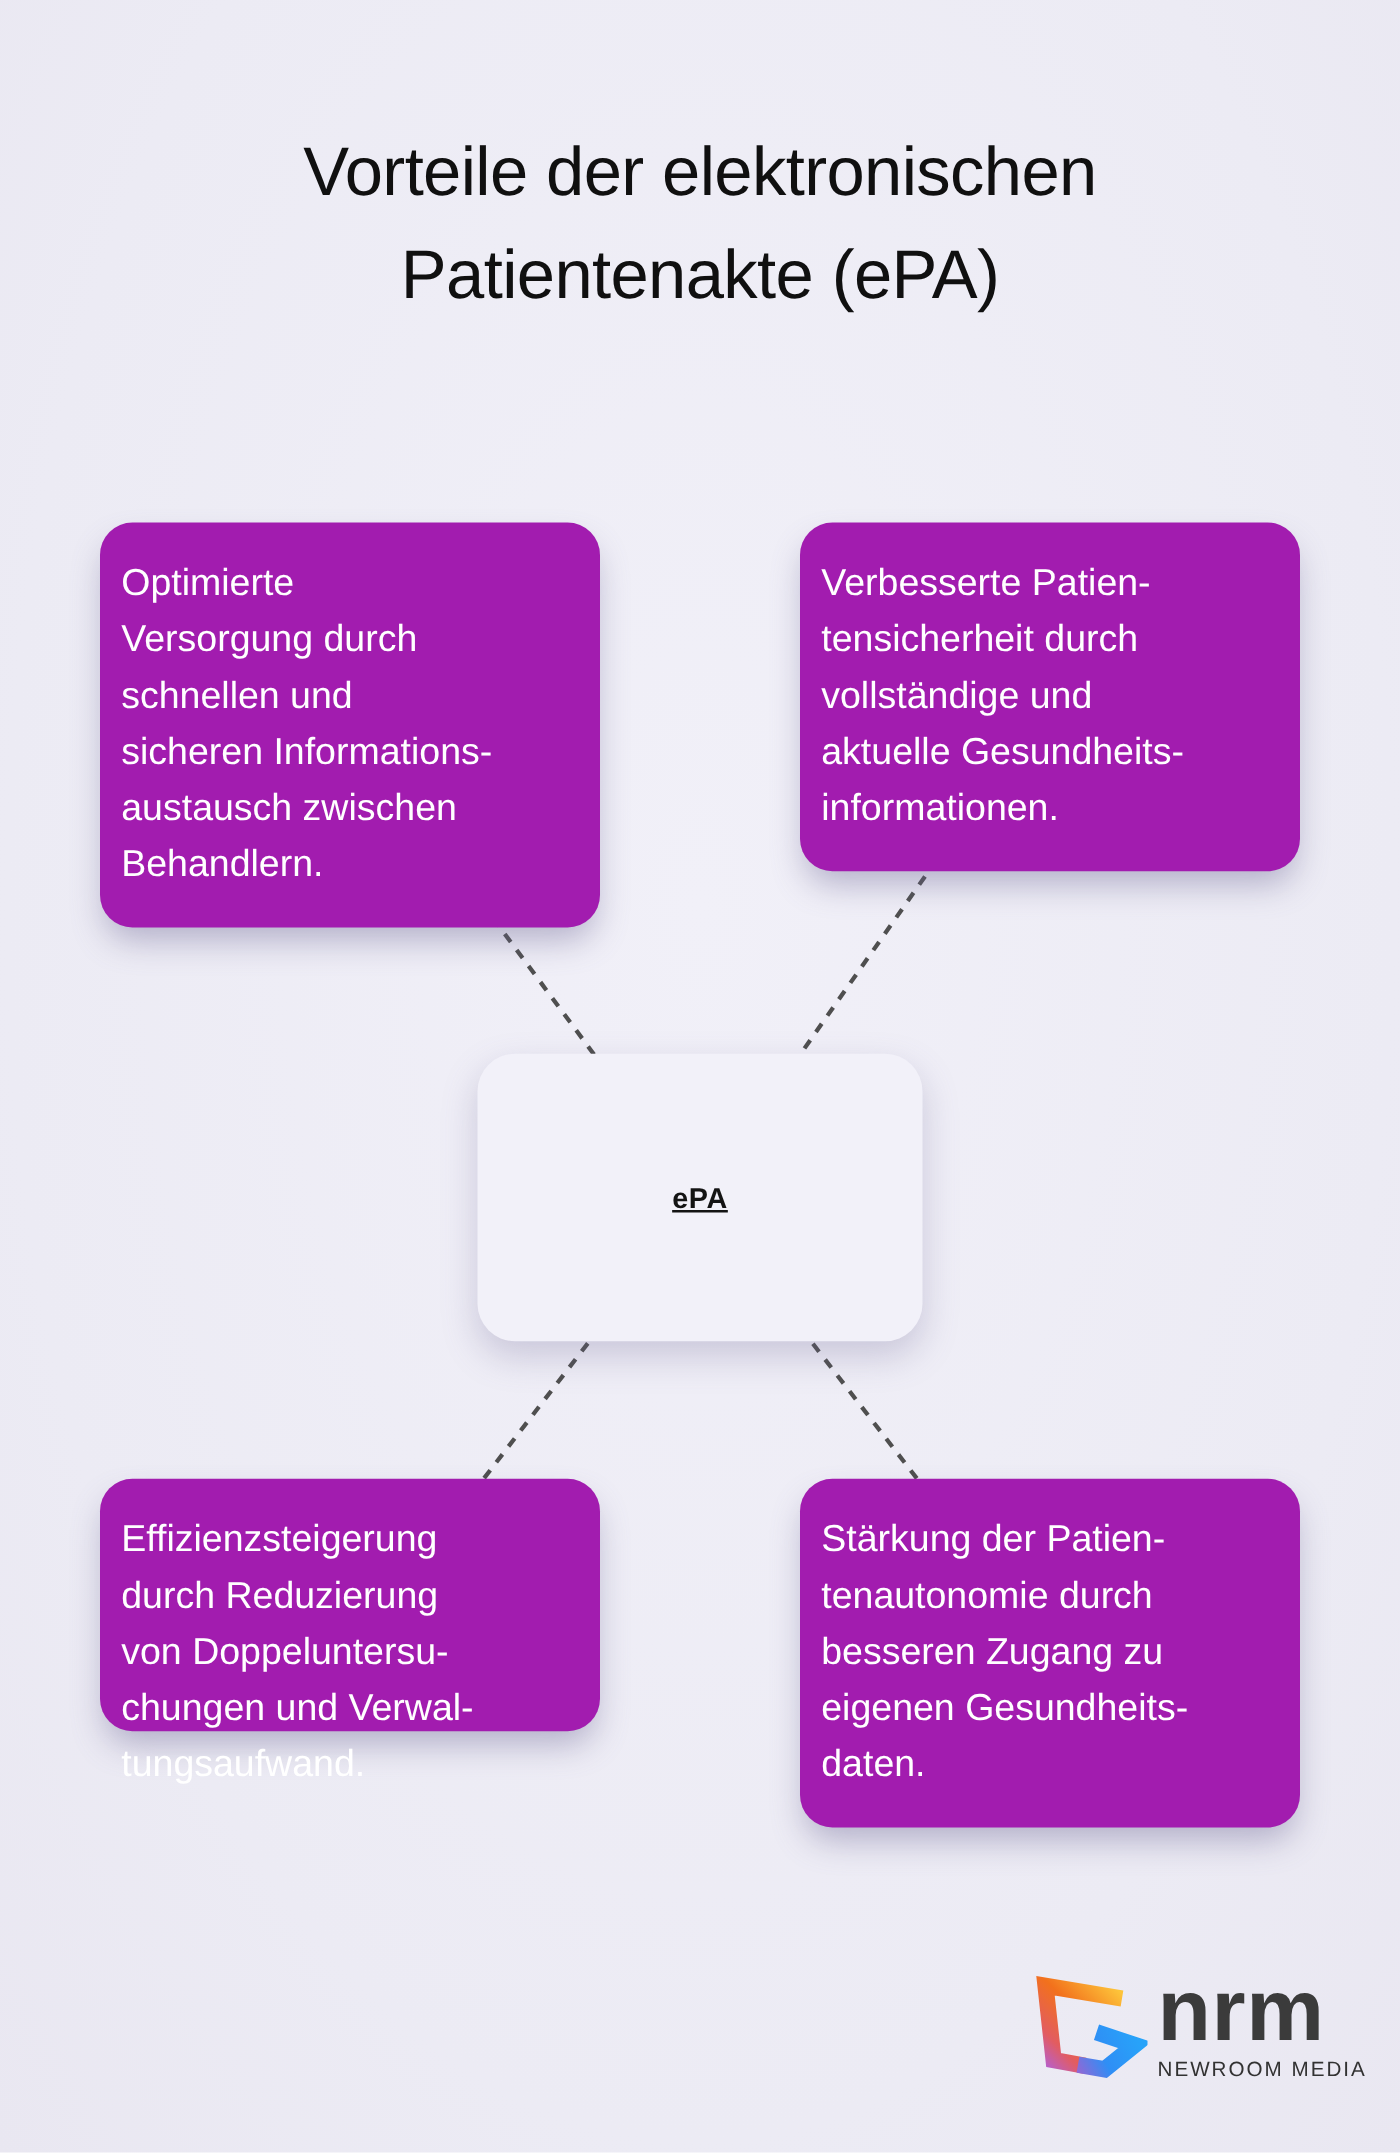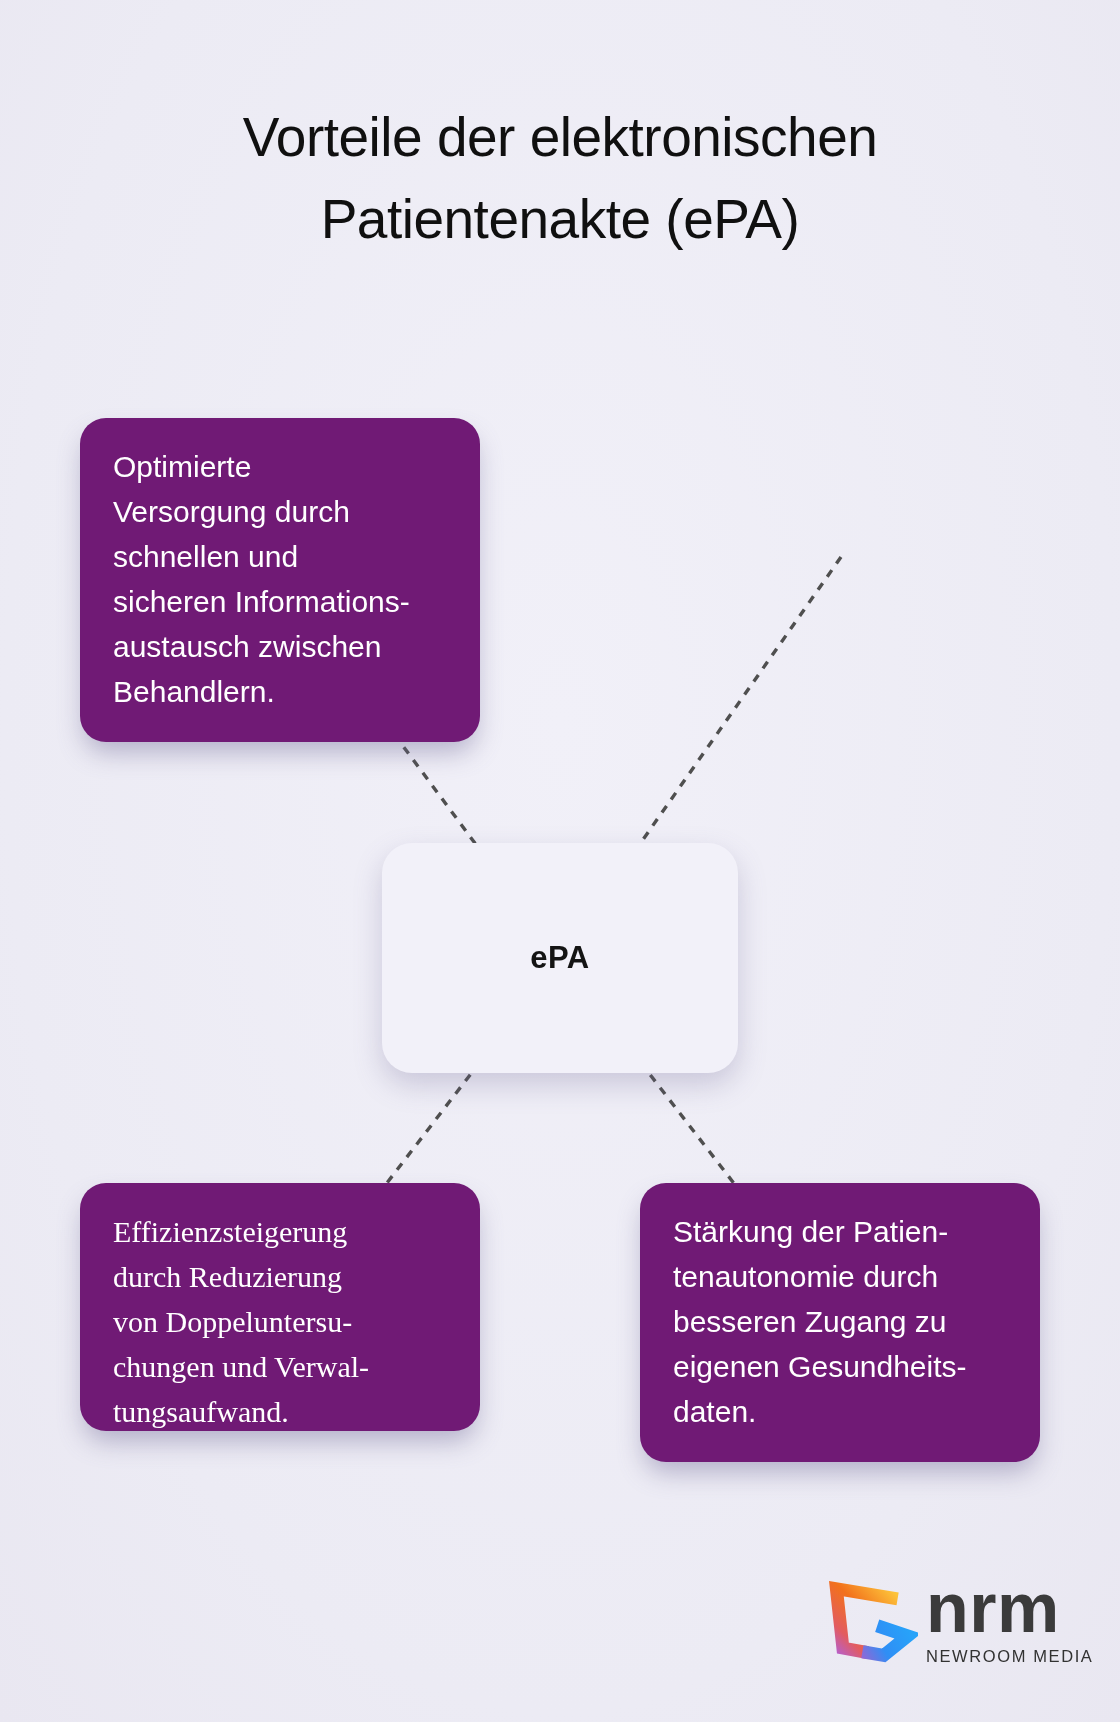--- a/index.html
+++ b/index.html
@@ -33,53 +33,54 @@
   .connector {
     stroke: #4f4f4f;
     stroke-width: 3.4;
     stroke-dasharray: 8 8;
     fill: none;
   }
 
   .benefit-card {
     position: absolute;
     width: 400px;
-    background: #701a75;
+    background: #a21caf;
     border-radius: 26px;
     box-shadow: 0 14px 26px -4px rgba(109,102,148,0.45);
     box-sizing: border-box;
-    padding: 26px 28px 26px 33px;
+    padding: 26px 28px 26px 17px;
   }
   .benefit-card .card-text {
     color: #ffffff;
     font-size: 30px;
     line-height: 45px;
     white-space: pre-line;
   }
   .card-tl { left: 80px;  top: 418px; height: 324px; }
   .card-tr { left: 640px; top: 418px; height: 279px; }
-  .card-bl { left: 80px;  top: 1183px; height: 248px; font-family: Liberation Serif, serif; }
+  .card-bl { left: 80px;  top: 1183px; height: 202px; }
   .card-br { left: 640px; top: 1183px; height: 279px; }
 
   .center-node {
     position: absolute;
     left: 382px; top: 843px;
     width: 356px; height: 230px;
     background: #f2f1f9;
     border-radius: 30px;
     box-shadow: 0 12px 28px rgba(109,102,148,0.28);
     display: flex;
     align-items: center;
     justify-content: center;
   }
   .center-node .center-label {
-    font-size: 31px;
+    font-size: 23px;
     font-weight: 700;
     color: #141414;
     letter-spacing: 0.5px;
+    text-decoration: underline;
   }
 
   .brand-logo {
     position: absolute;
     left: 816px; top: 1574px;
     display: flex;
     align-items: center;
     gap: 8px;
   }
   .logo-mark { width: 102px; height: 98px; display: block; }
@@ -117,20 +118,27 @@
 
   <div class="benefit-card card-tl">
     <div class="card-text">Optimierte
 Versorgung durch
 schnellen und
 sicheren Informations-
 austausch zwischen
 Behandlern.</div>
   </div>
 
+  <div class="benefit-card card-tr">
+    <div class="card-text">Verbesserte Patien-
+tensicherheit durch
+vollständige und
+aktuelle Gesundheits-
+informationen.</div>
+  </div>
 
   <div class="benefit-card card-bl">
     <div class="card-text">Effizienzsteigerung
 durch Reduzierung
 von Doppeluntersu-
 chungen und Verwal-
 tungsaufwand.</div>
   </div>
 
   <div class="benefit-card card-br">

